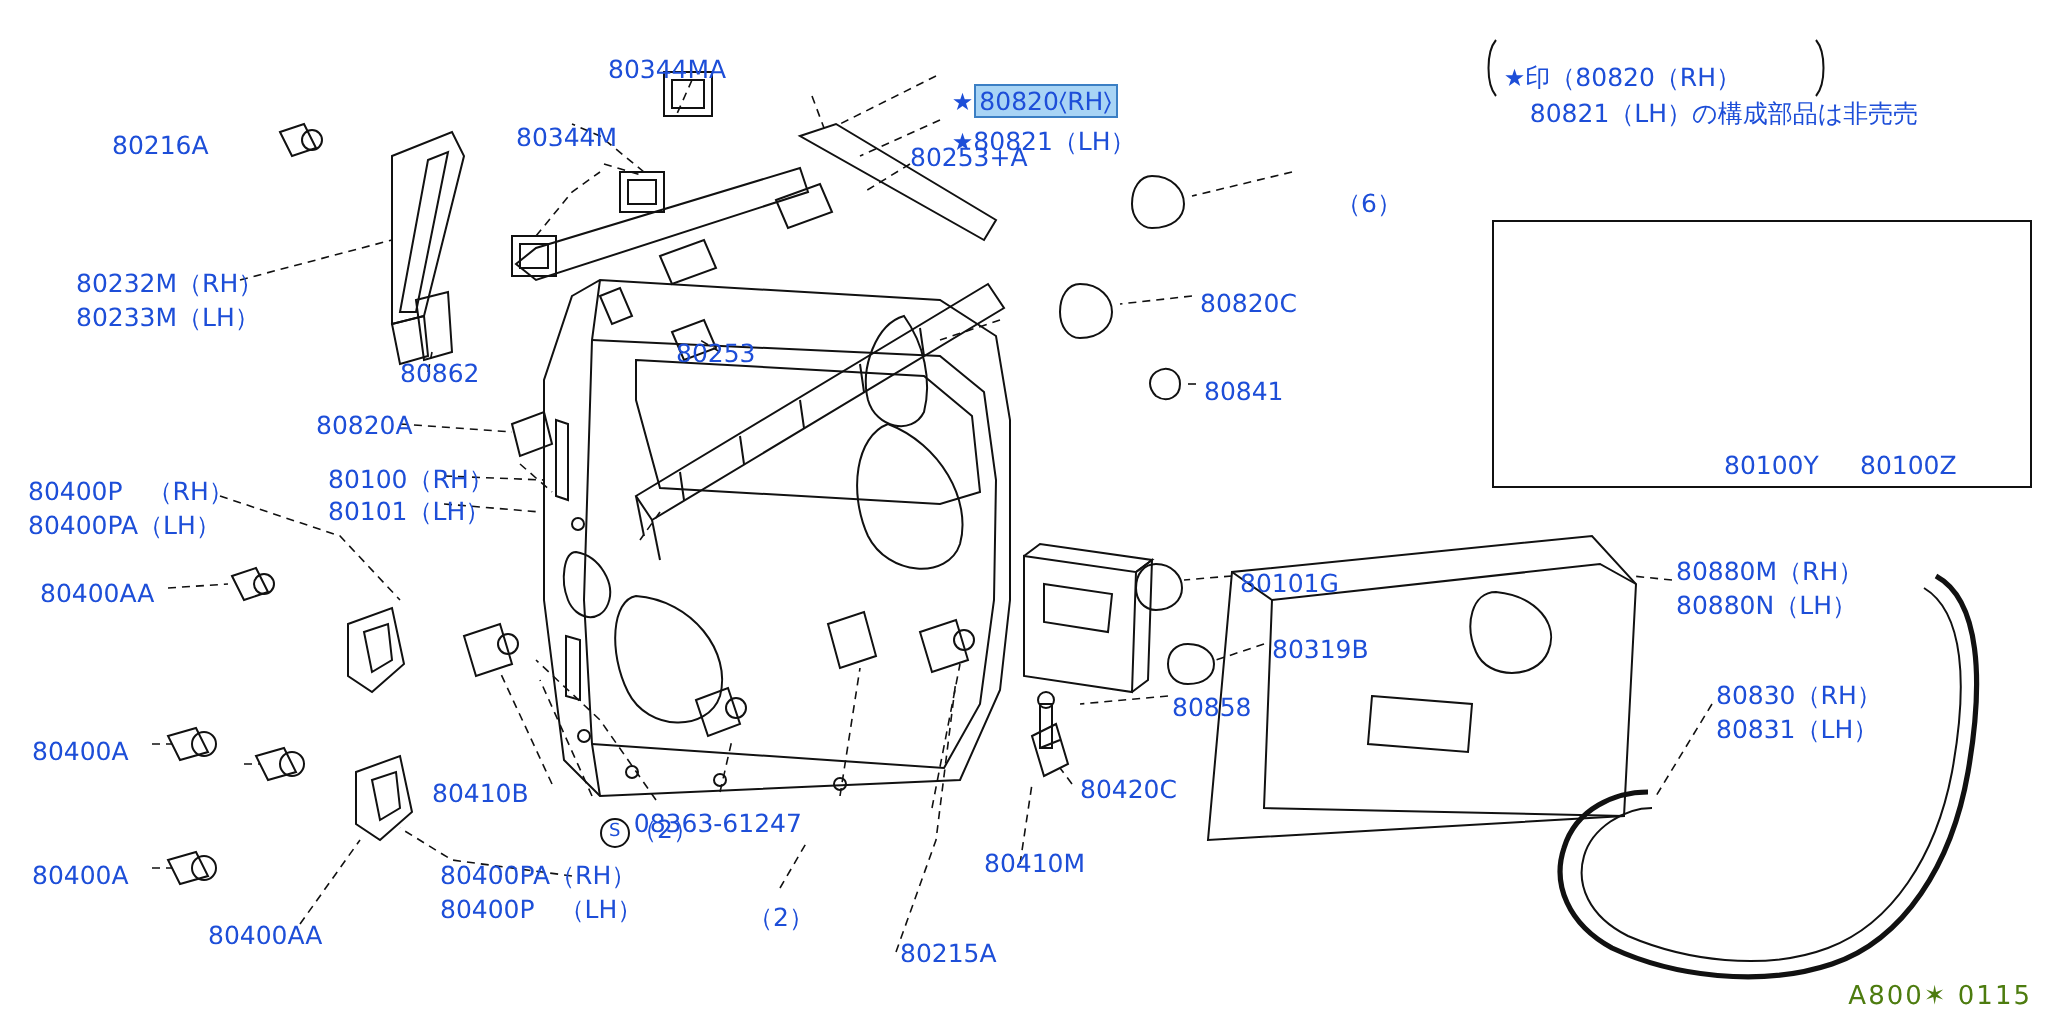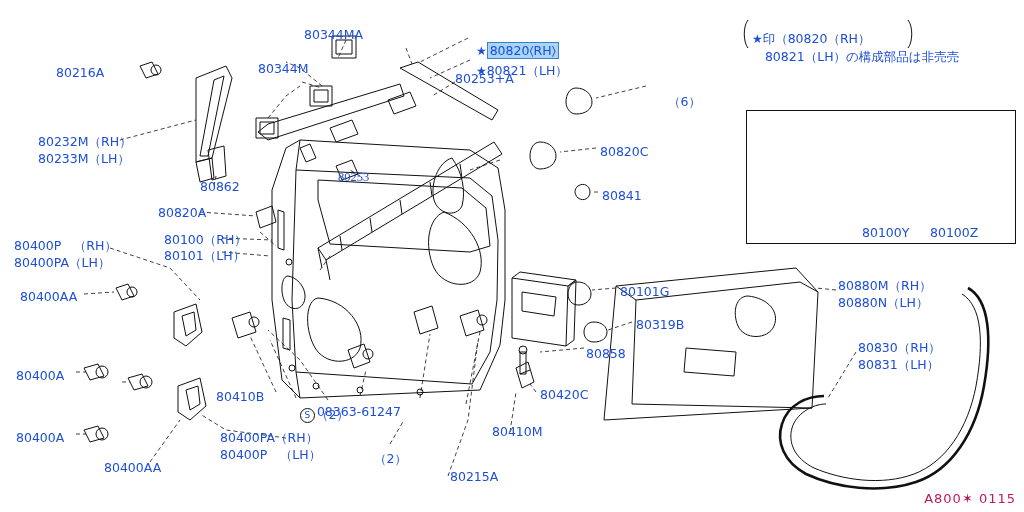--- a/index.html
+++ b/index.html
@@ -58,21 +58,21 @@
     font-size: 11.5px;
     line-height: 16px;
     color: #111;
     white-space: pre;
   }
   #corner {
     position: absolute;
     right: 8px;
     bottom: 6px;
     font-size: 13px;
-    color: #be185d;
+    color: #4d7c0f;
     letter-spacing: 1px;
   }
   svg { position: absolute; left: 0; top: 0; }
 </style>
 </head>
 <body>
 
 <div id="page">
 
   <svg width="1024" height="512">
@@ -253,21 +253,21 @@
   </div>
 
   <div class="lbl" style="left:455px; top:72px;">80253+A</div>
 
   <div class="lbl" style="left:668px; top:95px;">（6）</div>
 
   <div class="lbl" style="left:38px;  top:135px;">80232M（RH）</div>
   <div class="lbl" style="left:38px;  top:152px;">80233M（LH）</div>
   <div class="lbl" style="left:600px; top:145px;">80820C</div>
   <div class="lbl" style="left:200px; top:180px;">80862</div>
-  <div class="lbl" style="left:338px; top:170px;font-family:Liberation Serif, serif;">80253</div>
+  <div class="lbl" style="left:338px; top:170px;">80253</div>
   <div class="lbl" style="left:602px; top:189px;">80841</div>
   <div class="lbl" style="left:158px; top:206px;">80820A</div>
   <div class="lbl" style="left:164px; top:233px;">80100（RH）</div>
   <div class="lbl" style="left:164px; top:249px;">80101（LH）</div>
   <div class="lbl" style="left:14px;  top:239px;">80400P　（RH）</div>
   <div class="lbl" style="left:14px;  top:256px;">80400PA（LH）</div>
   <div class="lbl" style="left:20px;  top:290px;">80400AA</div>
   <div class="lbl" style="left:620px; top:285px;">80101G</div>
   <div class="lbl" style="left:838px; top:279px;">80880M（RH）</div>
   <div class="lbl" style="left:838px; top:296px;">80880N（LH）</div>

